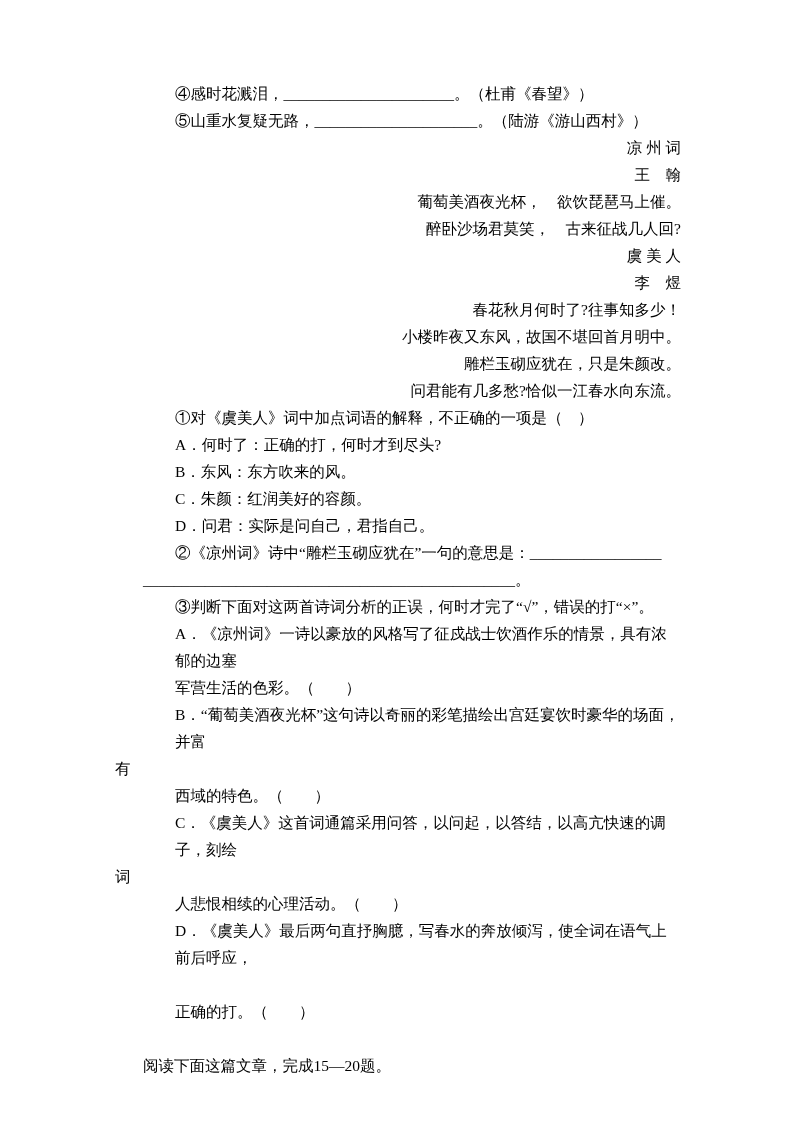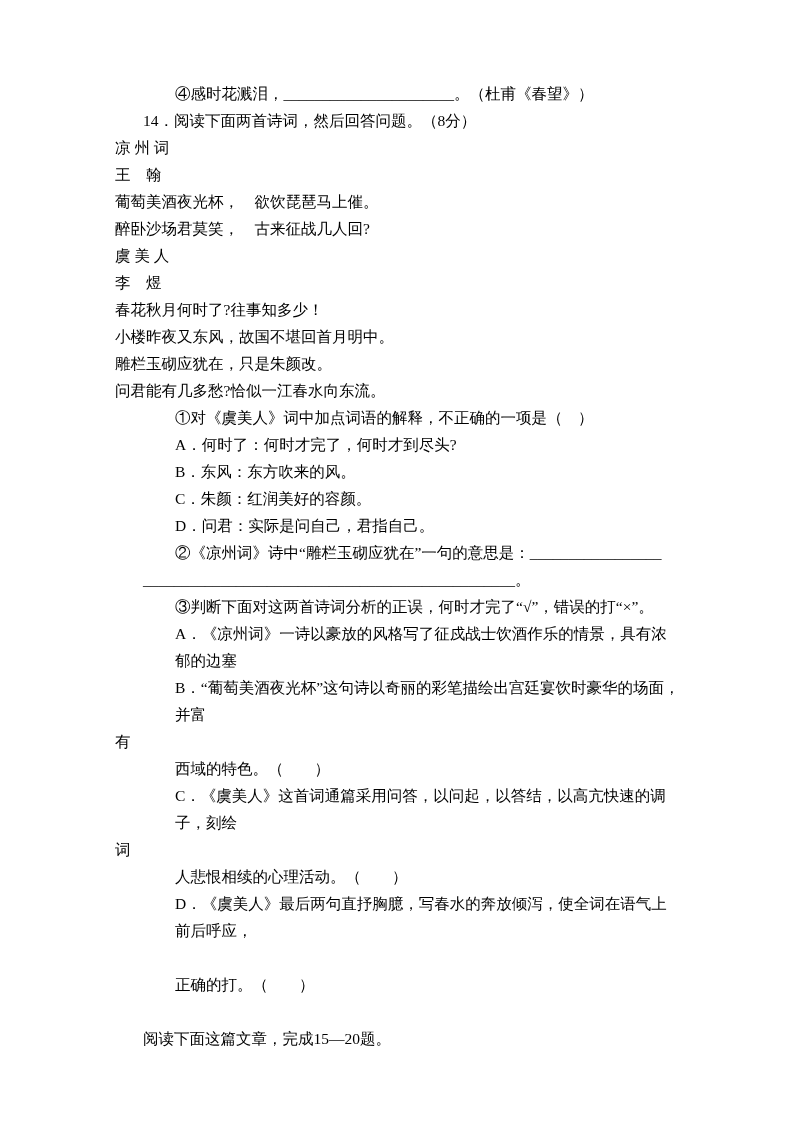--- a/index.html
+++ b/index.html
@@ -19,57 +19,58 @@
     top:80px;
     width:566px;
   }
   .line {
     line-height:27px;
     min-height:27px;
     white-space:pre-wrap;
   }
   .ind1 { padding-left:28px; }
   .ind2 { padding-left:60px; }
-  .center { text-align:left; padding-left:0; }
+  .center { text-align:right; padding-left:0; }
   .hang { padding-left:0; }
 </style>
 </head>
 <body>
 
 <div class="page">
   <div class="content">
 
     <div class="line ind2">④感时花溅泪，______________________。（杜甫《春望》）</div>
+    <div class="line ind2">⑤山重水复疑无路，_____________________。（陆游《游山西村》）</div>
 
-    <div class="line ind1">14．阅读下面两首诗词，然后回答问题。（8分）</div>
 
     <div class="line center">凉 州 词</div>
     <div class="line center">王　翰</div>
     <div class="line center">葡萄美酒夜光杯，　欲饮琵琶马上催。</div>
     <div class="line center">醉卧沙场君莫笑，　古来征战几人回?</div>
 
     <div class="line center">虞 美 人</div>
     <div class="line center">李　煜</div>
     <div class="line center">春花秋月何时了?往事知多少！</div>
     <div class="line center">小楼昨夜又东风，故国不堪回首月明中。</div>
     <div class="line center">雕栏玉砌应犹在，只是朱颜改。</div>
     <div class="line center">问君能有几多愁?恰似一江春水向东流。</div>
 
     <div class="line ind2">①对《虞美人》词中加点词语的解释，不正确的一项是（　）</div>
-    <div class="line ind2">A．何时了：何时才完了，何时才到尽头?</div>
+    <div class="line ind2">A．何时了：正确的打，何时才到尽头?</div>
     <div class="line ind2">B．东风：东方吹来的风。</div>
     <div class="line ind2">C．朱颜：红润美好的容颜。</div>
     <div class="line ind2">D．问君：实际是问自己，君指自己。</div>
 
     <div class="line ind2">②《凉州词》诗中“雕栏玉砌应犹在”一句的意思是：_________________</div>
     <div class="line ind1">________________________________________________。</div>
 
     <div class="line ind2">③判断下面对这两首诗词分析的正误，何时才完了“√”，错误的打“×”。</div>
 
     <div class="line ind2">A．《凉州词》一诗以豪放的风格写了征戍战士饮酒作乐的情景，具有浓郁的边塞</div>
+    <div class="line ind2">军营生活的色彩。（　　）</div>
 
     <div class="line ind2">B．“葡萄美酒夜光杯”这句诗以奇丽的彩笔描绘出宫廷宴饮时豪华的场面，并富</div>
     <div class="line hang">有</div>
     <div class="line ind2">西域的特色。（　　）</div>
 
     <div class="line ind2">C．《虞美人》这首词通篇采用问答，以问起，以答结，以高亢快速的调子，刻绘</div>
     <div class="line hang">词</div>
     <div class="line ind2">人悲恨相续的心理活动。（　　）</div>
 
     <div class="line ind2">D．《虞美人》最后两句直抒胸臆，写春水的奔放倾泻，使全词在语气上前后呼应，</div>

